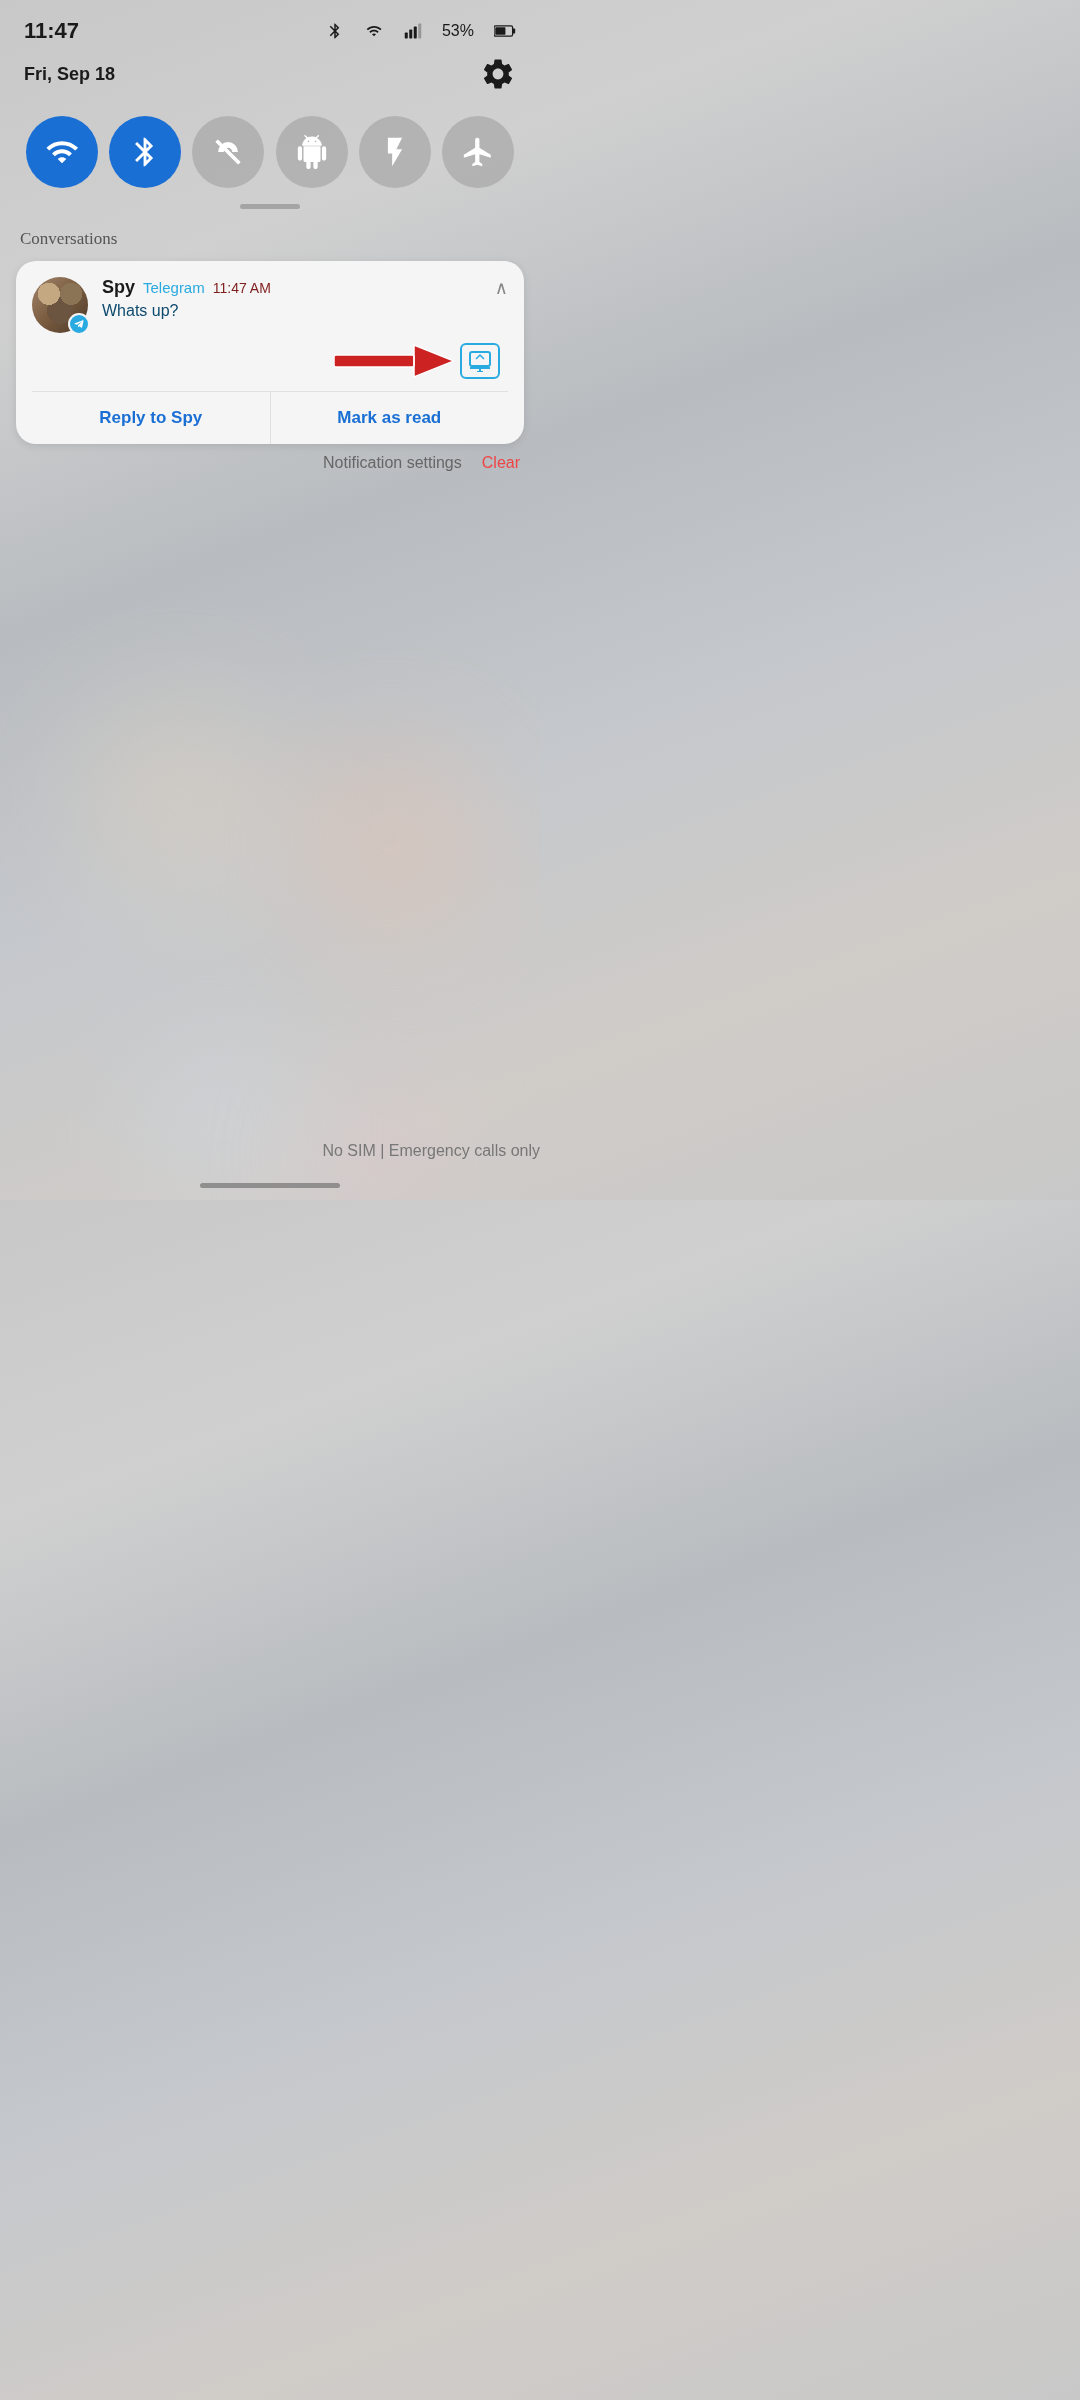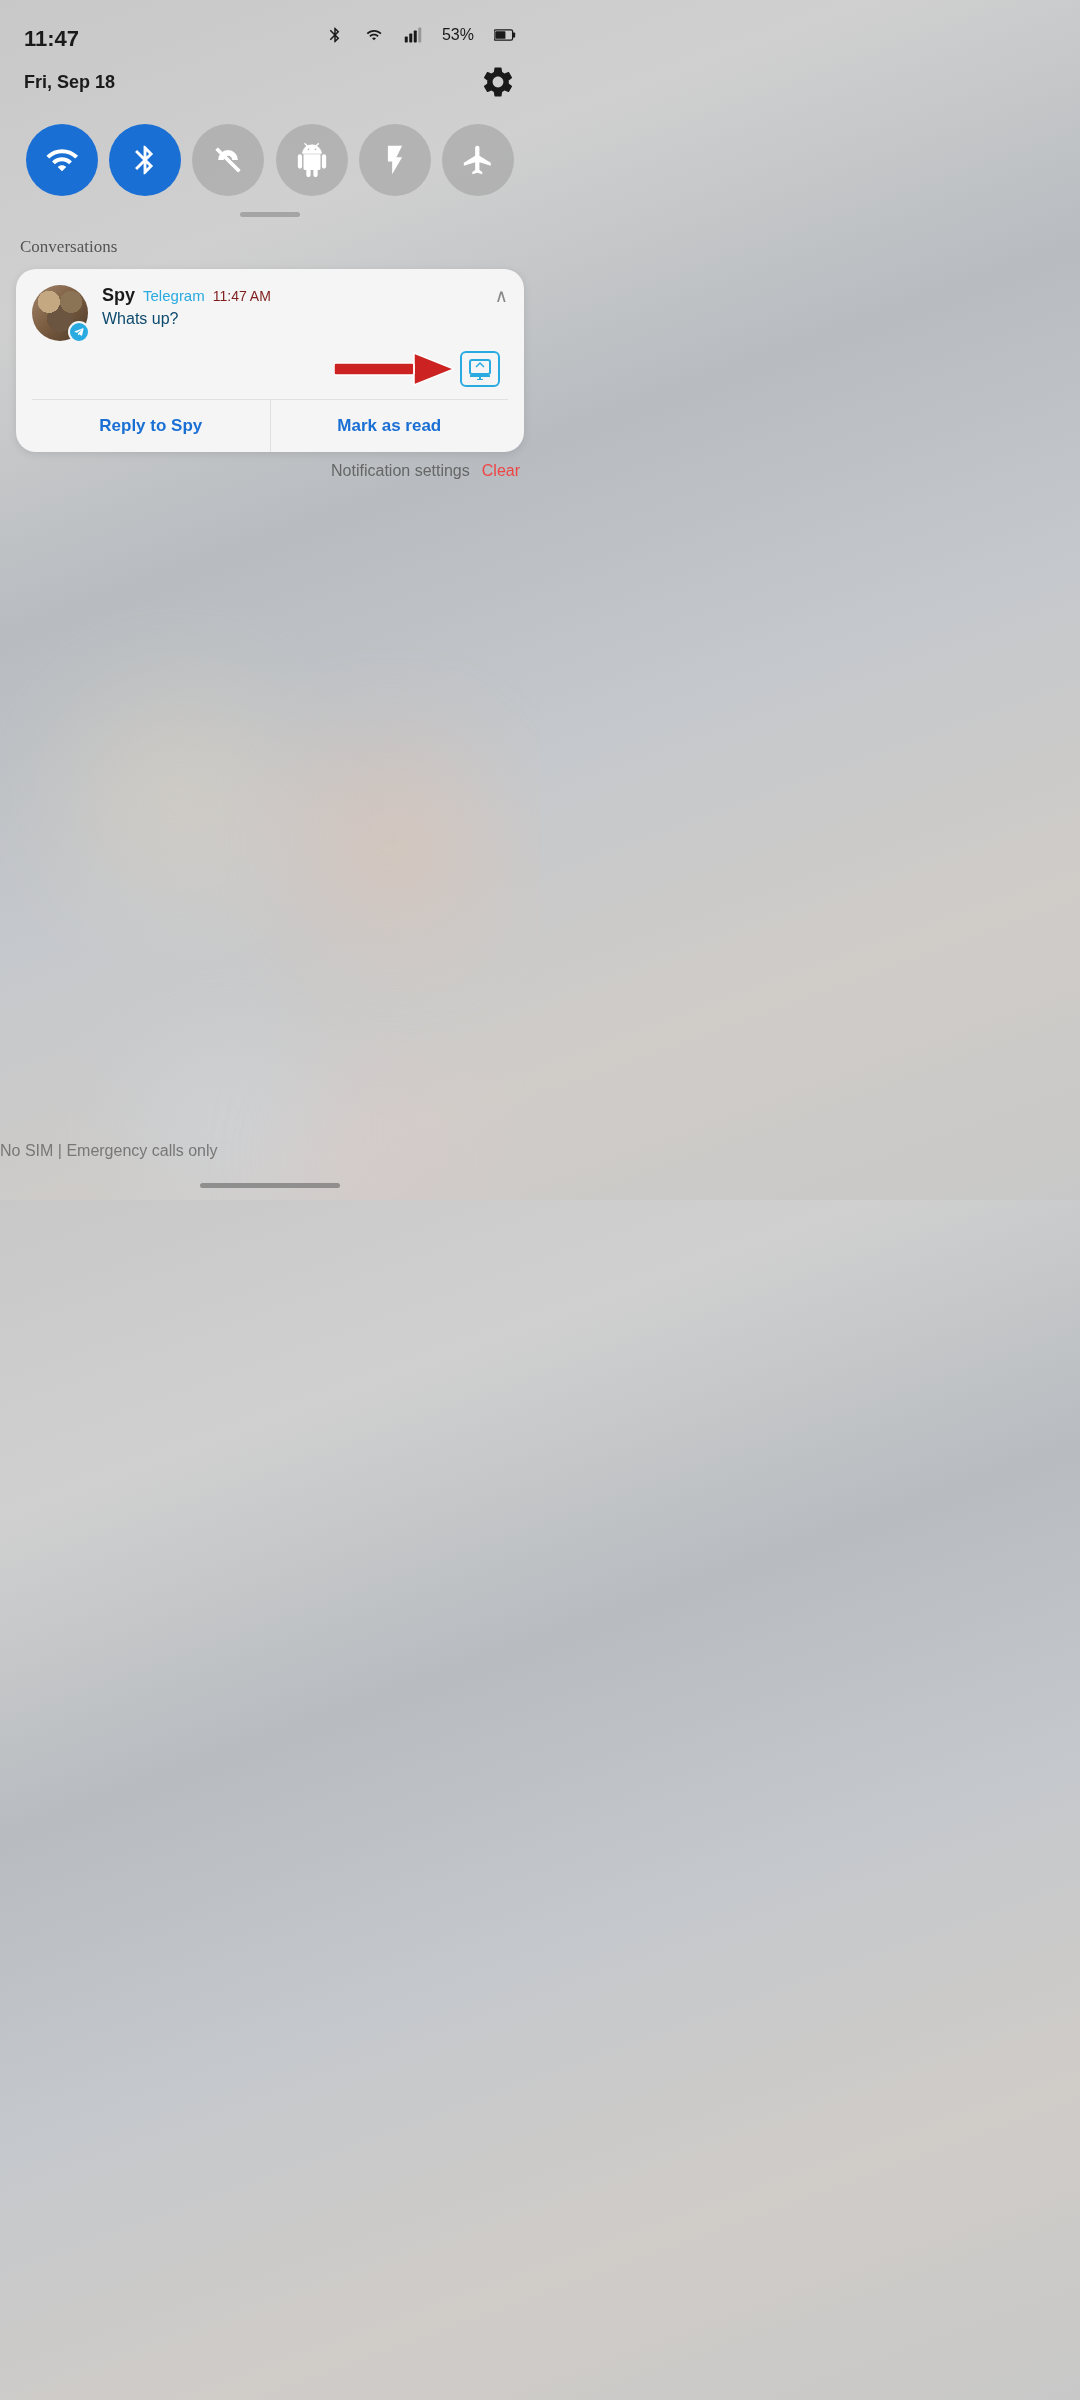--- a/index.html
+++ b/index.html
@@ -31,21 +31,20 @@
       display: flex;
       justify-content: space-between;
       align-items: center;
       padding: 18px 24px 8px;
     }
 
     .status-time {
       font-size: 22px;
       font-weight: 600;
       color: #1a1a1a;
-      margin-top: 8px;
     }
 
     .status-icons {
       display: flex;
       align-items: center;
       gap: 20px;
     }
 
     .status-icons svg {
       fill: #1a1a1a;
@@ -270,21 +269,21 @@
 
     .action-btn:first-child {
       border-right: 1px solid #e0e0e0;
     }
 
     
     .below-notif {
       display: flex;
       justify-content: flex-end;
       align-items: flex-start;
-      gap: 12px;
+      gap: 20px;
       padding: 10px 20px 0;
     }
 
     .notif-settings-link {
       font-size: 16px;
       color: #666;
       cursor: pointer;
     }
 
     .clear-link {
@@ -292,21 +291,21 @@
       color: #ef4444;
       cursor: pointer;
     }
 
     
     .bottom-text {
       position: absolute;
       bottom: 40px;
       left: 0;
       right: 0;
-      text-align: left;
+      text-align: right;
       font-size: 16px;
       color: #777;
     }
 
     
     .home-indicator {
       position: absolute;
       bottom: 12px;
       left: 50%;
       transform: translateX(-50%);

